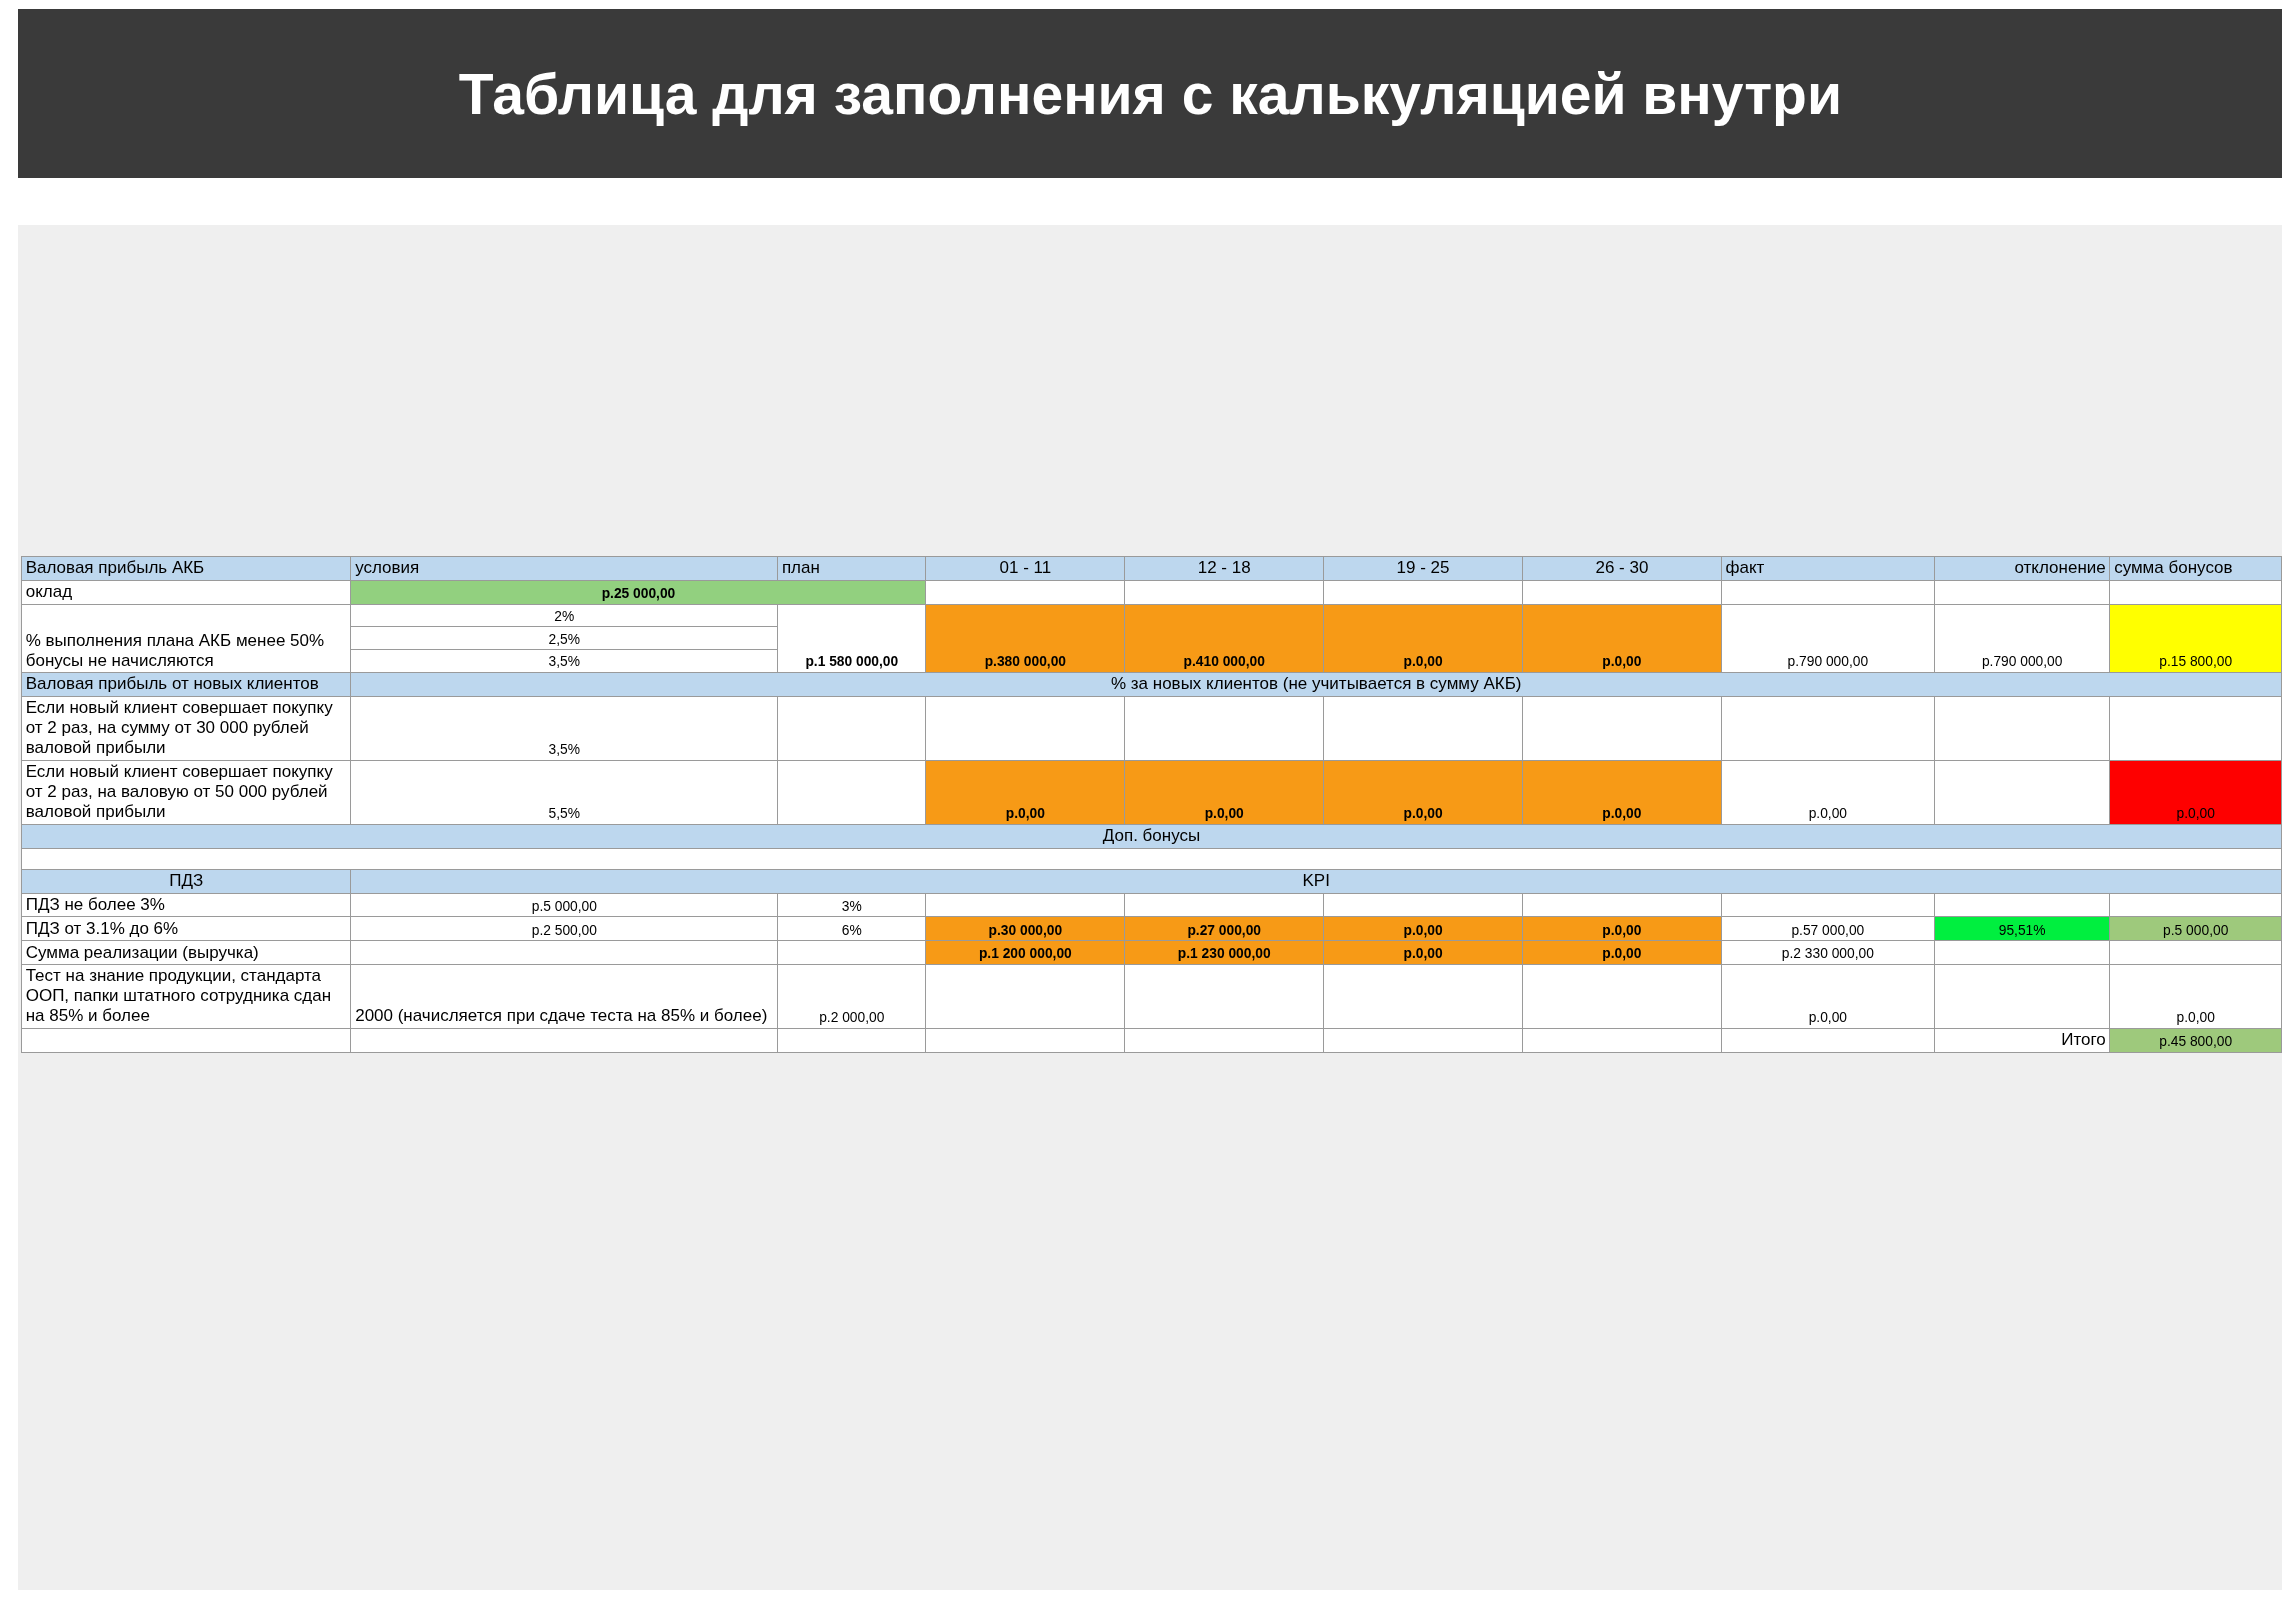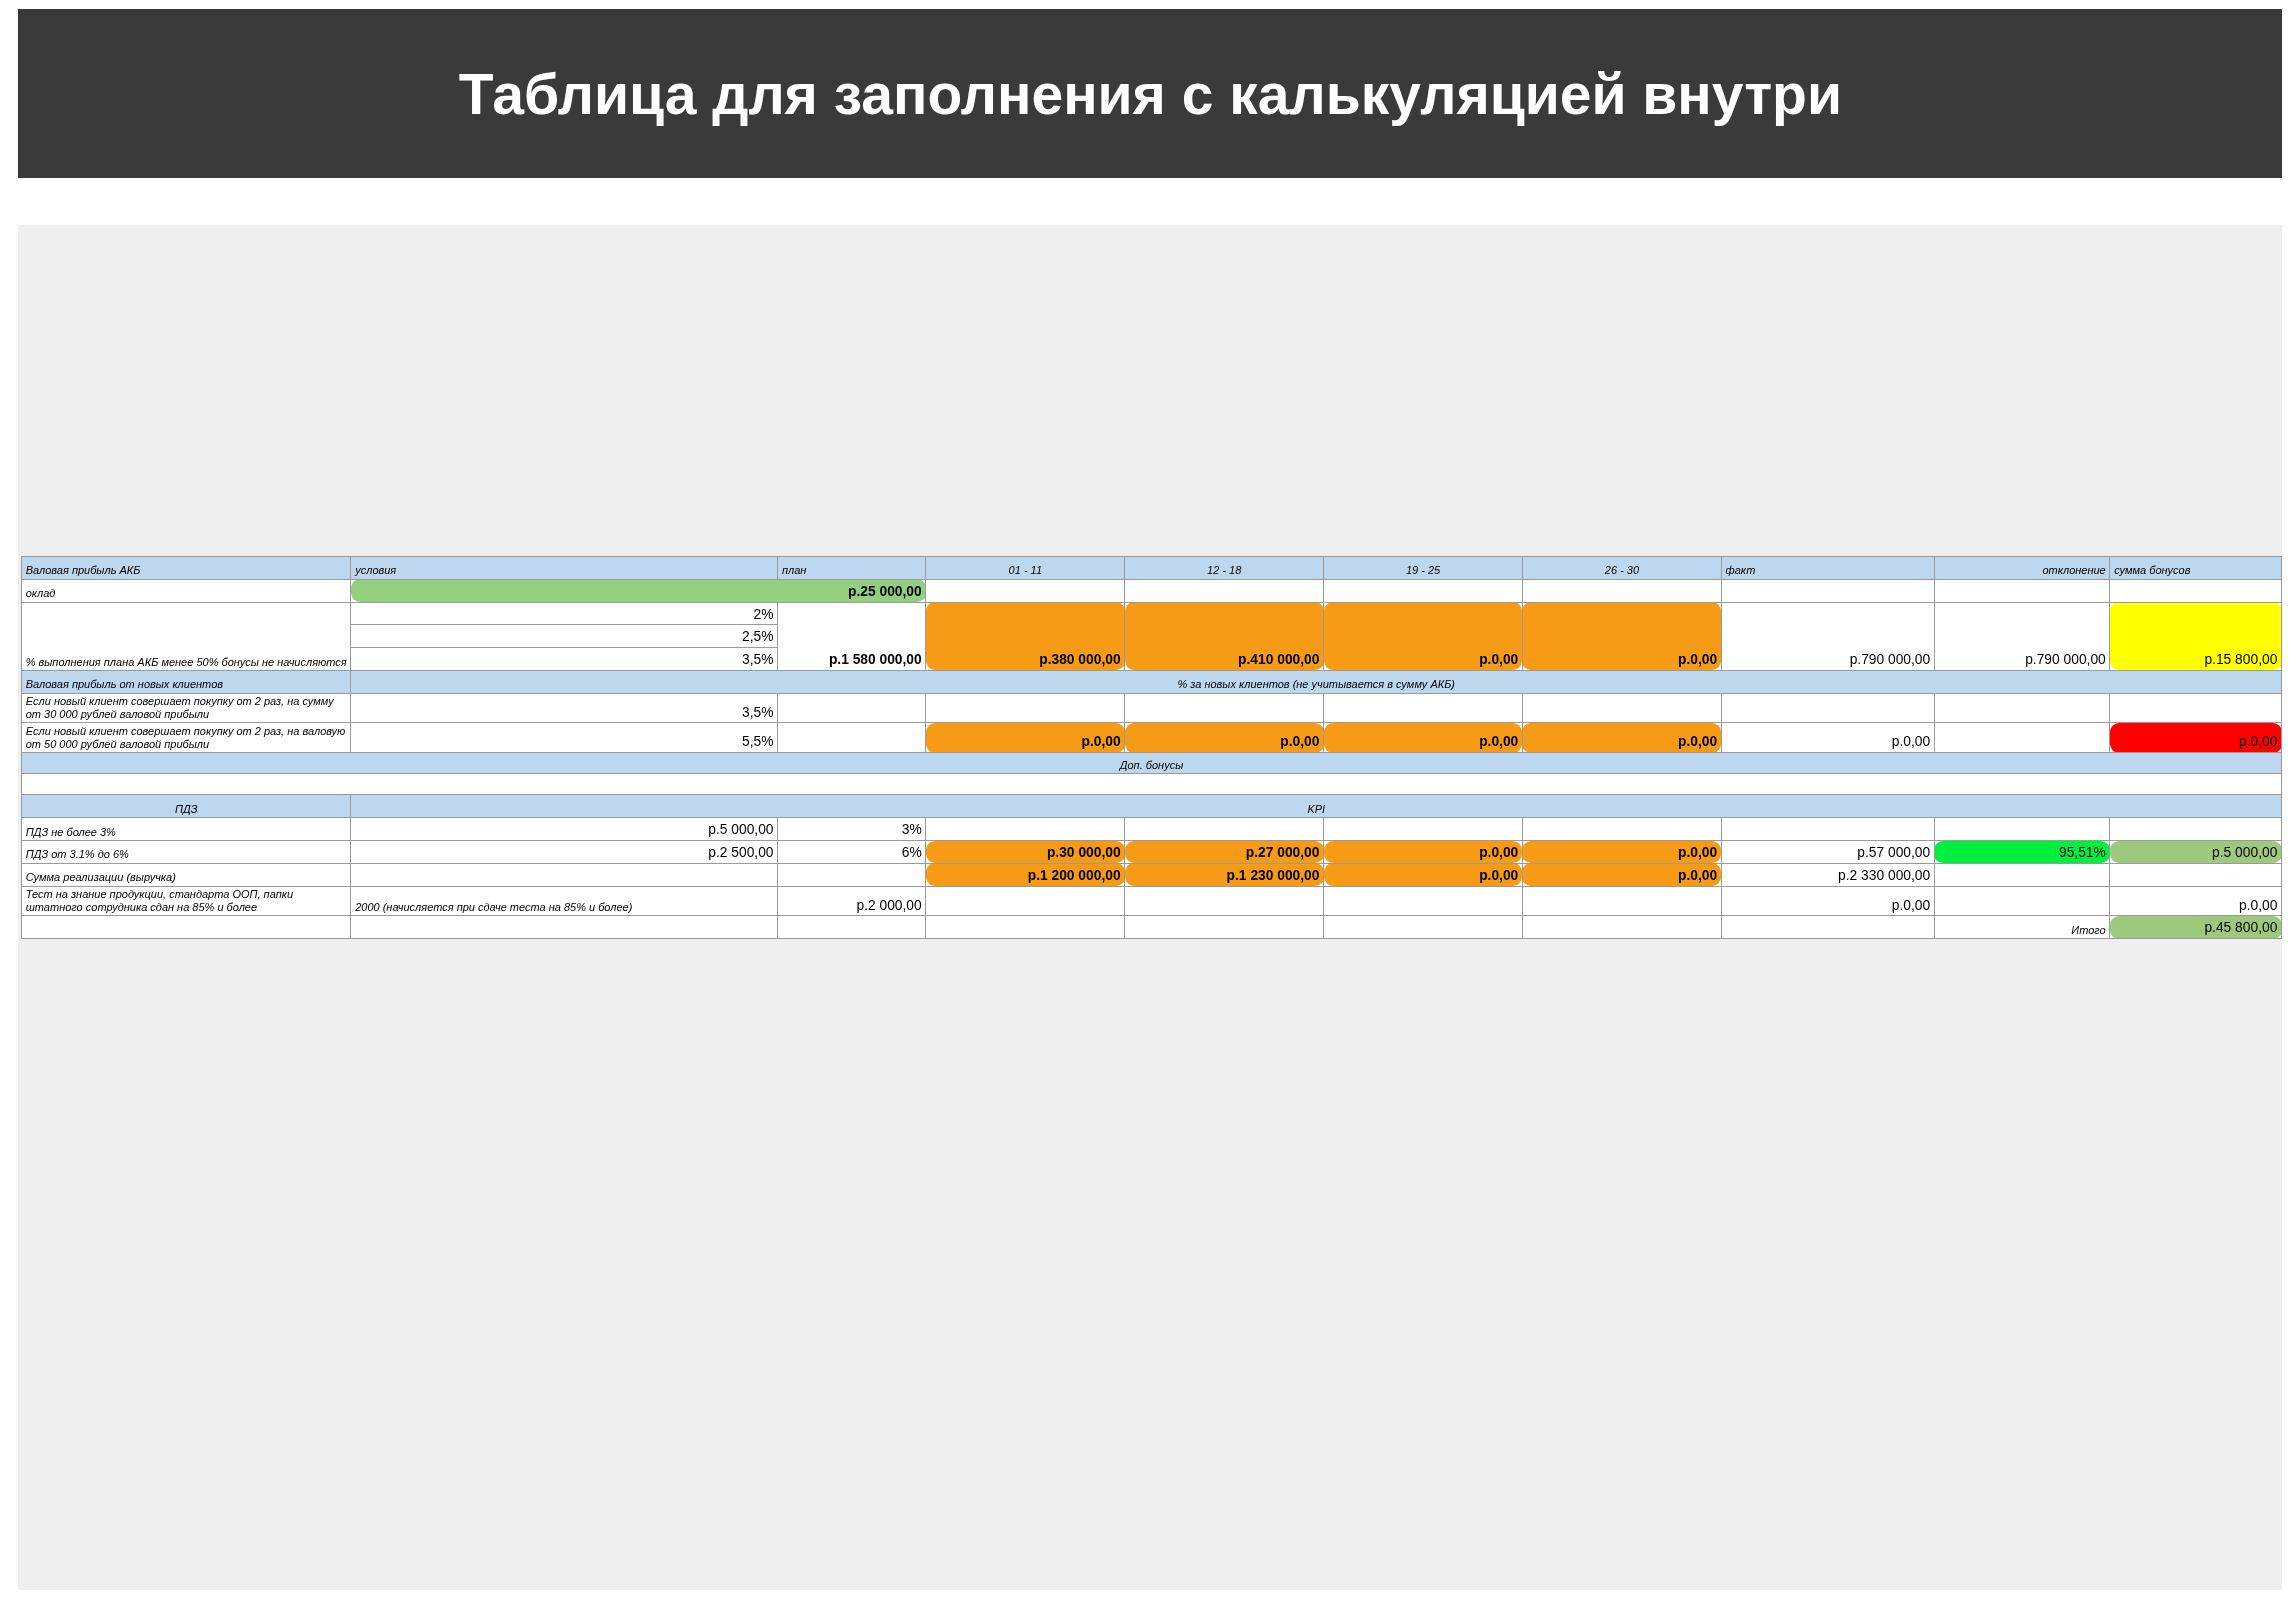--- a/index.html
+++ b/index.html
@@ -84,26 +84,26 @@
 
   
   .fill-blue   { background: #bdd7ee; }
   .fill-green  { background: #92d07f; }
   .fill-green2 { background: #9ec97c; }
   .fill-orange { background: #f79a16; font-weight: bold; }
   .fill-yellow { background: #ffff00; }
   .fill-red    { background: #fe0000; }
   .fill-lime   { background: #00ef3f; }
 
-  .right  { text-align: right; border-radius: 9px; }
+  .right  { text-align: center; }
   .center { text-align: center; }
   .mid    { vertical-align: middle; }
   .top    { vertical-align: top; }
   .bold   { font-weight: bold; }
-  .small  { font-size: 11px; font-style: italic; }
+  .small  { font-size: 17px; }
 
   .tight td { height: 17.4px; }
 </style>
 </head>
 <body>
 
 <div class="header-banner">
   <div class="header-title">Таблица для заполнения с калькуляцией внутри</div>
 </div>
 

